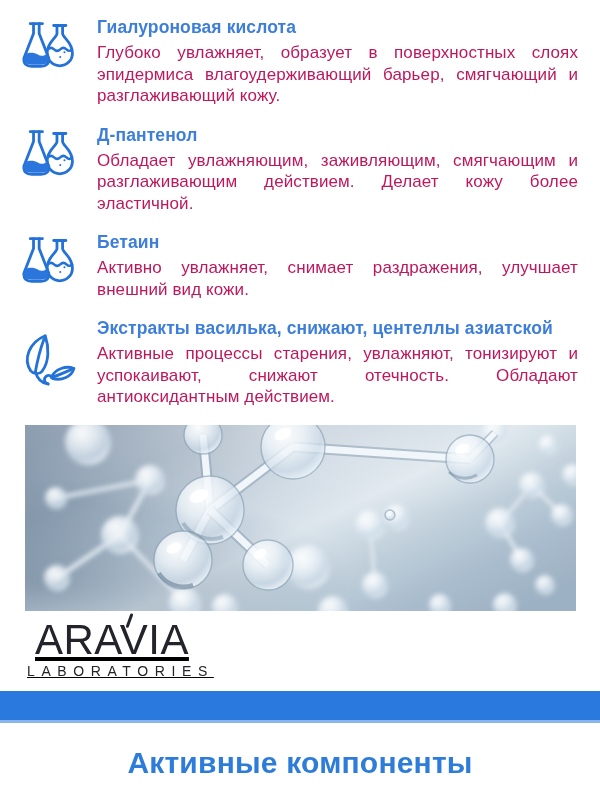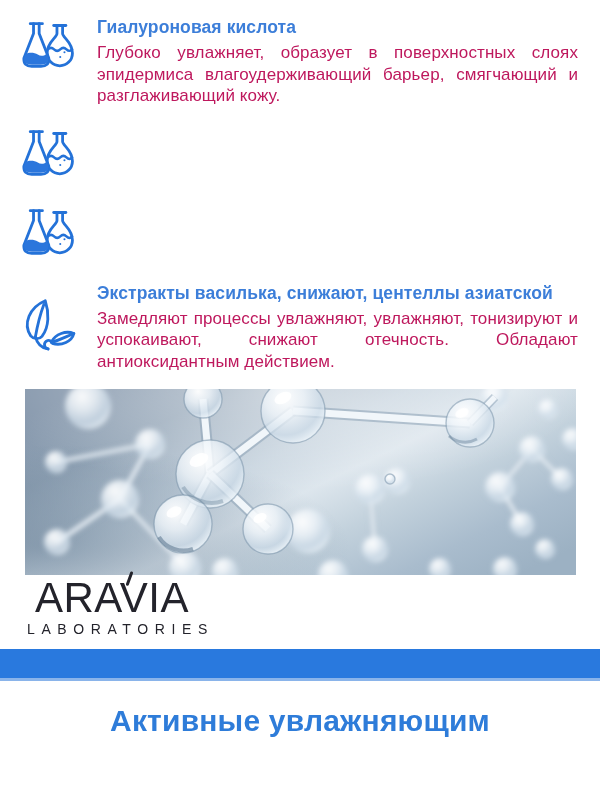--- a/index.html
+++ b/index.html
@@ -29,21 +29,21 @@
   }
 
   
   .photo{
     width:551px;height:186px;margin:8px 24px 0 25px;
     overflow:hidden;position:relative;
   }
   .photo svg{display:block;}
 
   
-  .logo{margin:2px 0 0 27px;position:relative;width:220px;}
+  .logo{margin:8px 0 0 27px;position:relative;width:220px;text-decoration:underline;}
   .logo-brand{
     font-size:42px;line-height:42px;font-weight:400;
     letter-spacing:.5px;color:#23232b;margin-left:8px;
     font-family:"Liberation Sans",sans-serif;
   }
   .logo-swash{
     position:absolute;left:101px;top:-6px;width:2.5px;height:15px;
     background:#23232b;transform:rotate(20deg);border-radius:2px;
   }
   .logo-sub{
@@ -106,40 +106,46 @@
       </div>
     </div>
 
     <div class="section">
       <div class="icon-col">
         <svg viewBox="0 0 64 64">
             <use href="#flask-def"></use>
           </svg>
       </div>
       <div class="text-col">
+        <h3 class="section-title">Д-пантенол</h3>
+        <p class="section-desc">Обладает увлажняющим, заживляющим, смягчающим и разглаживающим действием. Делает кожу более эластичной.</p>
       </div>
     </div>
 
     <div class="section">
       <div class="icon-col">
         <svg viewBox="0 0 64 64">
             <use href="#flask-def"></use>
           </svg>
       </div>
+      <div class="text-col">
+        <h3 class="section-title">Бетаин</h3>
+        <p class="section-desc">Активно увлажняет, снимает раздражения, улучшает внешний вид кожи.</p>
+      </div>
     </div>
 
     <div class="section">
       <div class="icon-col">
         <svg class="leaf" viewBox="0 0 64 64">
             <use href="#leaf-def"></use>
           </svg>
       </div>
       <div class="text-col">
         <h3 class="section-title">Экстракты василька, снижают, центеллы азиатской</h3>
-        <p class="section-desc">Замедляют процессы увлажняют, увлажняют, тонизируют и успокаивают, снижают отечность. Обладают антиоксидантным действием.</p>
+        <p class="section-desc">Активные процессы старения, увлажняют, тонизируют и успокаивают, снижают отечность. Обладают антиоксидантным действием.</p>
       </div>
     </div>
 
   </div>
 
   <div class="photo">
     <svg width="551" height="186" viewBox="0 0 551 186">
       <defs>
         <linearGradient id="bgGrad" x1="0" y1="0.15" x2="1" y2="0.85">
           <stop offset="0" stop-color="#8496ab"></stop>
@@ -262,15 +268,15 @@
   </div>
 
   <div class="logo">
     <div class="logo-swash"></div>
     <div class="logo-brand">ARAVIA</div>
     <div class="logo-sub">LABORATORIES</div>
   </div>
 
   <div class="divider-bar"></div>
 
-  <div class="footer-title">Активные увлажняющим</div>
+  <div class="footer-title">Активные компоненты</div>
 
 </div>
 
 </body></html>

